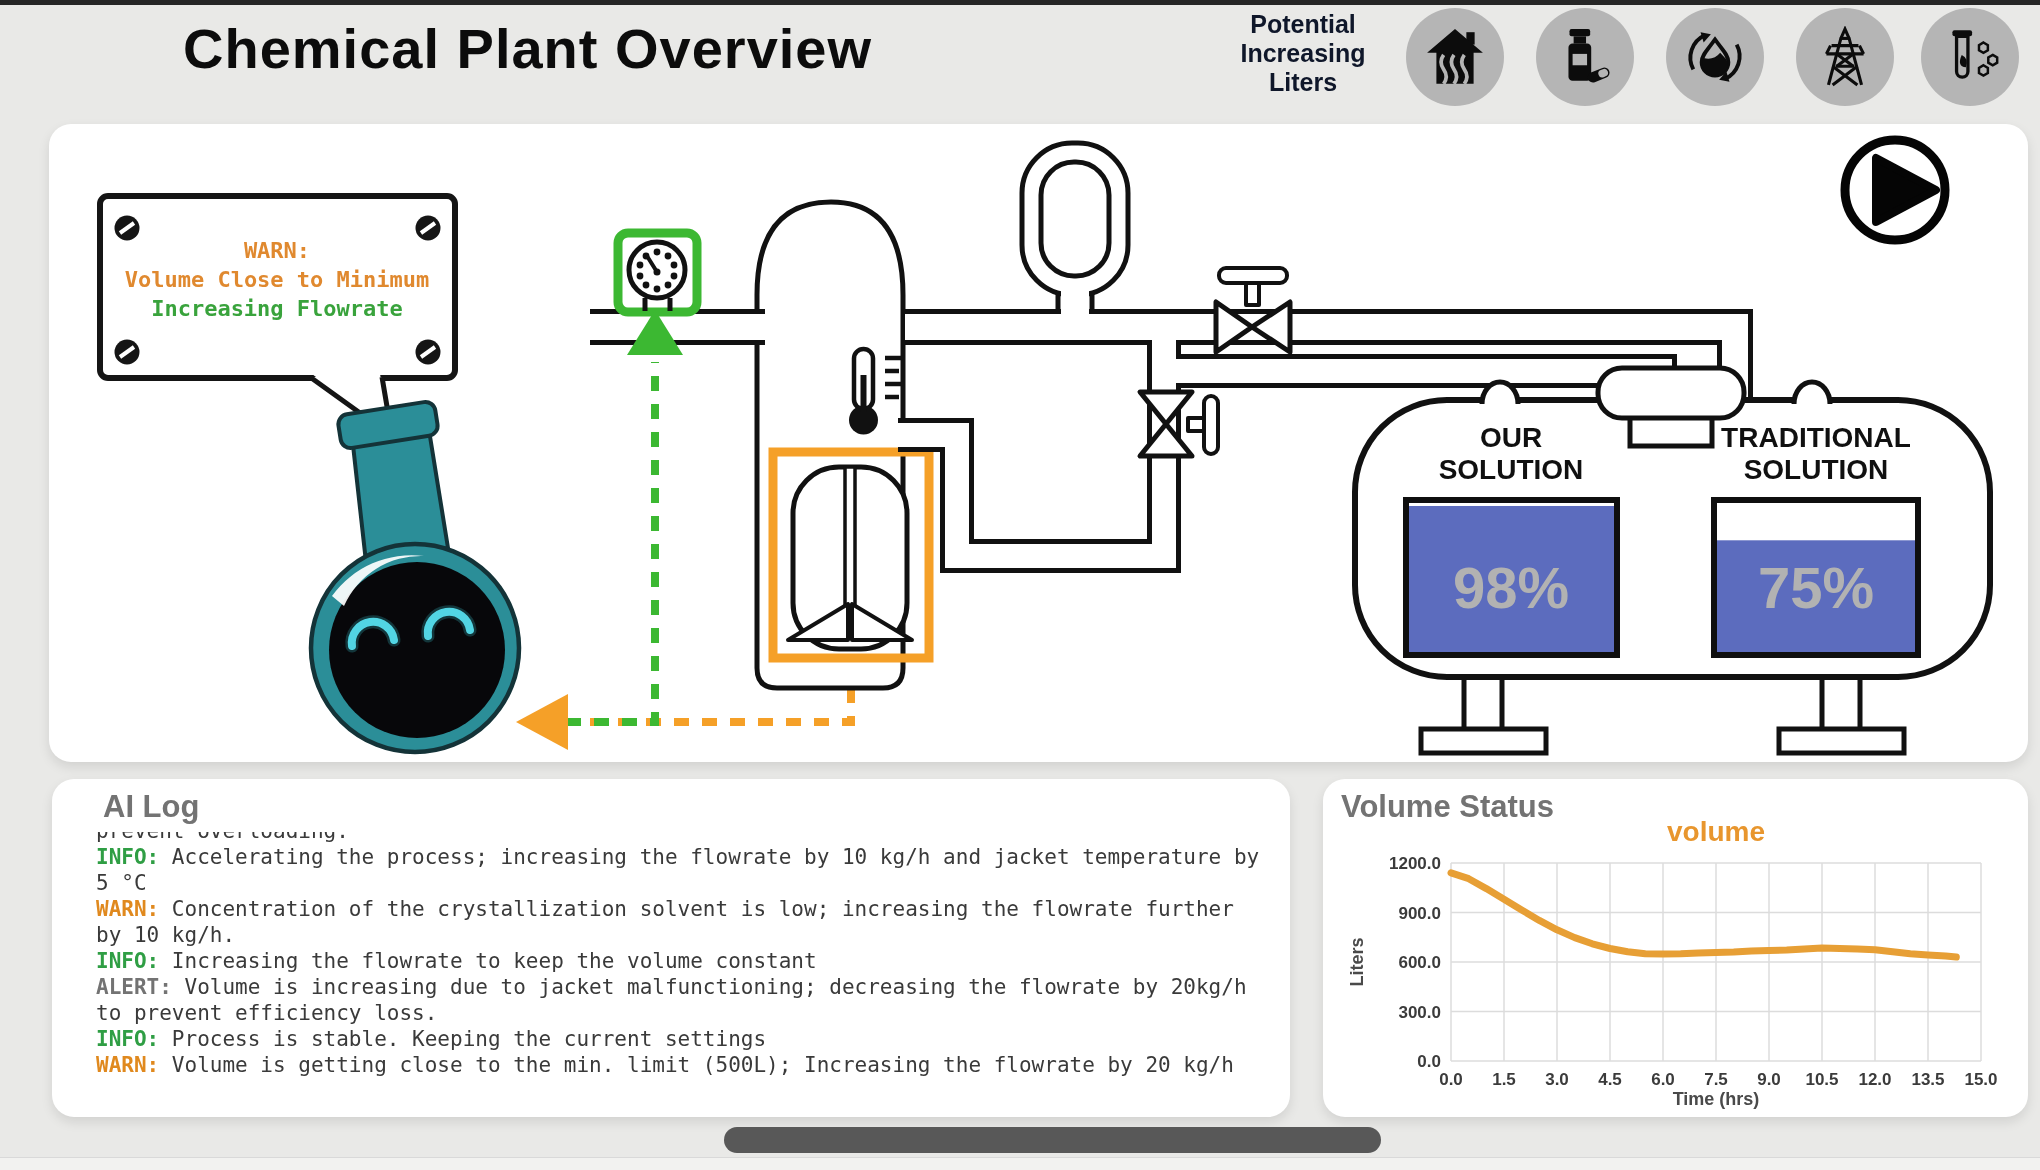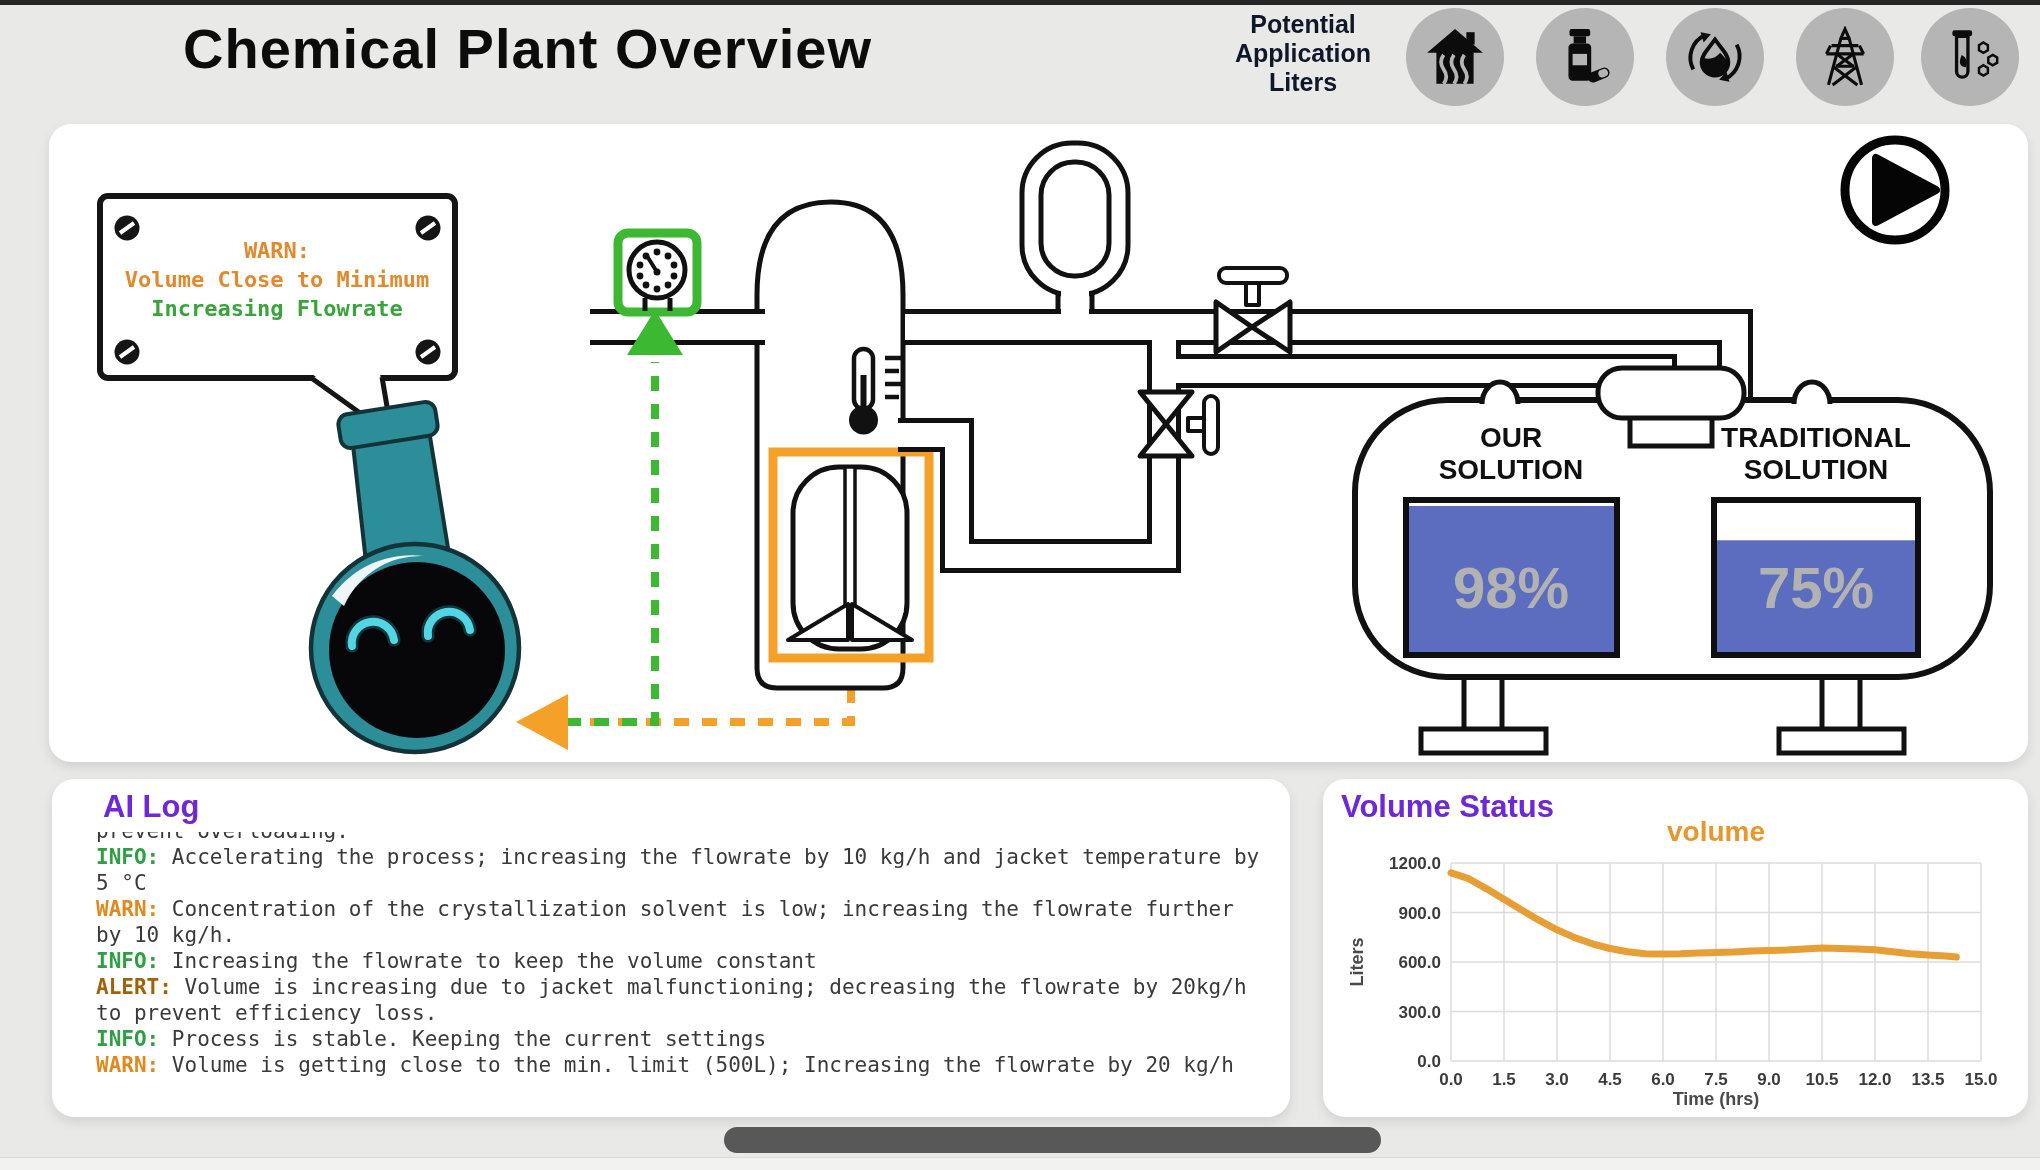--- a/index.html
+++ b/index.html
@@ -7,21 +7,21 @@
   .abs{position:absolute;}
   #page{position:relative;width:2040px;height:1170px;background:#e9e9e7;padding-left:16px;}
   #top-edge{left:0;top:0;width:2040px;height:5px;background:#262626;}
   #app-title{left:183px;top:16px;font-size:56px;font-weight:800;color:#0c0c0c;letter-spacing:1px;}
   #fields-label{left:1228px;top:10px;width:150px;text-align:center;font-size:25px;font-weight:800;color:#0f172a;line-height:29px;}
   .hicon{top:8px;width:98px;height:98px;border-radius:50%;background:#b5b5b5;display:flex;align-items:center;justify-content:center;}
   .panel{background:#ffffff;border-radius:22px;box-shadow:0 5px 12px rgba(0,0,0,0.10);}
   #diagram-panel{left:49px;top:124px;width:1979px;height:638px;}
   #log-panel{left:52px;top:779px;width:1238px;height:338px;}
   #status-panel{left:1323px;top:779px;width:705px;height:338px;}
-  .panel-title{font-size:31px;font-weight:800;color:#6d28d9;}
+  .panel-title{font-size:31px;font-weight:800;color:#737373;}
   #log-title{left:103px;top:789px;}
   #status-title{left:1341px;top:789px;}
   #log-clip{left:96px;top:832px;width:1170px;height:280px;overflow:hidden;
             font-family:"DejaVu Sans Mono", monospace;font-size:21px;line-height:26px;color:#3a3a3a;}
   .log-entry{white-space:normal;word-wrap:break-word;}
   .log-entry .lvl{font-weight:bold;}
   .log-entry.clipped{margin-top:-14px;}
   #scroll-thumb{left:724px;top:1127px;width:657px;height:26px;border-radius:13px;background:#585858;}
   #bottom-strip{left:0;top:1157px;width:2040px;height:13px;background:#f2f2f0;border-top:1px solid #d9d9d9;}
   svg text{font-family:"Liberation Sans", sans-serif;}
@@ -31,21 +31,21 @@
 </head>
 <body>
 
 <div id="page">
   <div id="top-edge" class="abs"></div>
 
   <div id="app-title" class="abs">Chemical Plant Overview</div>
 
   <div id="fields-label" class="abs">
     <div>Potential</div>
-    <div>Application</div>
+    <div>Increasing</div>
     <div>Liters</div>
   </div>
 
   <div class="hicon abs" style="left:1406px">
     <svg width="62" height="62" viewBox="-30 -30 60 60">
       <rect x="11" y="-24" width="8" height="12" fill="#0c0c0c"></rect>
       <path d="M0 -27 L27 -4 L18 -4 L18 26 L-18 26 L-18 -4 L-27 -4 Z" fill="#0c0c0c"></path>
       <path d="M-11 -2 q-5 7 0 14 q5 7 0 14" stroke="#b5b5b5" stroke-width="3.6" fill="none"></path>
       <path d="M-1 -2 q-5 7 0 14 q5 7 0 14" stroke="#b5b5b5" stroke-width="3.6" fill="none"></path>
       <path d="M9 -2 q-5 7 0 14 q5 7 0 14" stroke="#b5b5b5" stroke-width="3.6" fill="none"></path>
@@ -258,21 +258,21 @@
     </g>
   </svg>
 
   <div id="log-panel" class="panel abs"></div>
   <div id="log-title" class="panel-title abs">AI Log</div>
   <div id="log-clip" class="abs">
       <div class="log-entry clipped">prevent overloading.</div>
       <div class="log-entry"><span class="lvl" style="color: rgb(47, 158, 68);">INFO:</span> Accelerating the process; increasing the flowrate by 10 kg/h and jacket temperature by 5 °C</div>
       <div class="log-entry"><span class="lvl" style="color: rgb(224, 137, 30);">WARN:</span> Concentration of the crystallization solvent is low; increasing the flowrate further by 10 kg/h.</div>
       <div class="log-entry"><span class="lvl" style="color: rgb(47, 158, 68);">INFO:</span> Increasing the flowrate to keep the volume constant</div>
-      <div class="log-entry"><span class="lvl" style="color: #a16207;">ALERT:</span> Volume is increasing due to jacket malfunctioning; decreasing the flowrate by 20kg/h to prevent efficiency loss.</div>
+      <div class="log-entry"><span class="lvl" style="color: #737373;">ALERT:</span> Volume is increasing due to jacket malfunctioning; decreasing the flowrate by 20kg/h to prevent efficiency loss.</div>
       <div class="log-entry"><span class="lvl" style="color: rgb(47, 158, 68);">INFO:</span> Process is stable. Keeping the current settings</div>
       <div class="log-entry"><span class="lvl" style="color: rgb(224, 137, 30);">WARN:</span> Volume is getting close to the min. limit (500L); Increasing the flowrate by 20 kg/h</div>
     </div>
 
   <div id="status-panel" class="panel abs"></div>
   <div id="status-title" class="panel-title abs">Volume Status</div>
   <svg id="chart-svg" class="abs" width="690" height="300" viewBox="0 0 690 300">
       <line x1="118" y1="48" x2="118" y2="246" stroke="#dcdcdc" stroke-width="1.5"></line>
       <line x1="171" y1="48" x2="171" y2="246" stroke="#dcdcdc" stroke-width="1.5"></line>
       <line x1="224" y1="48" x2="224" y2="246" stroke="#dcdcdc" stroke-width="1.5"></line>

